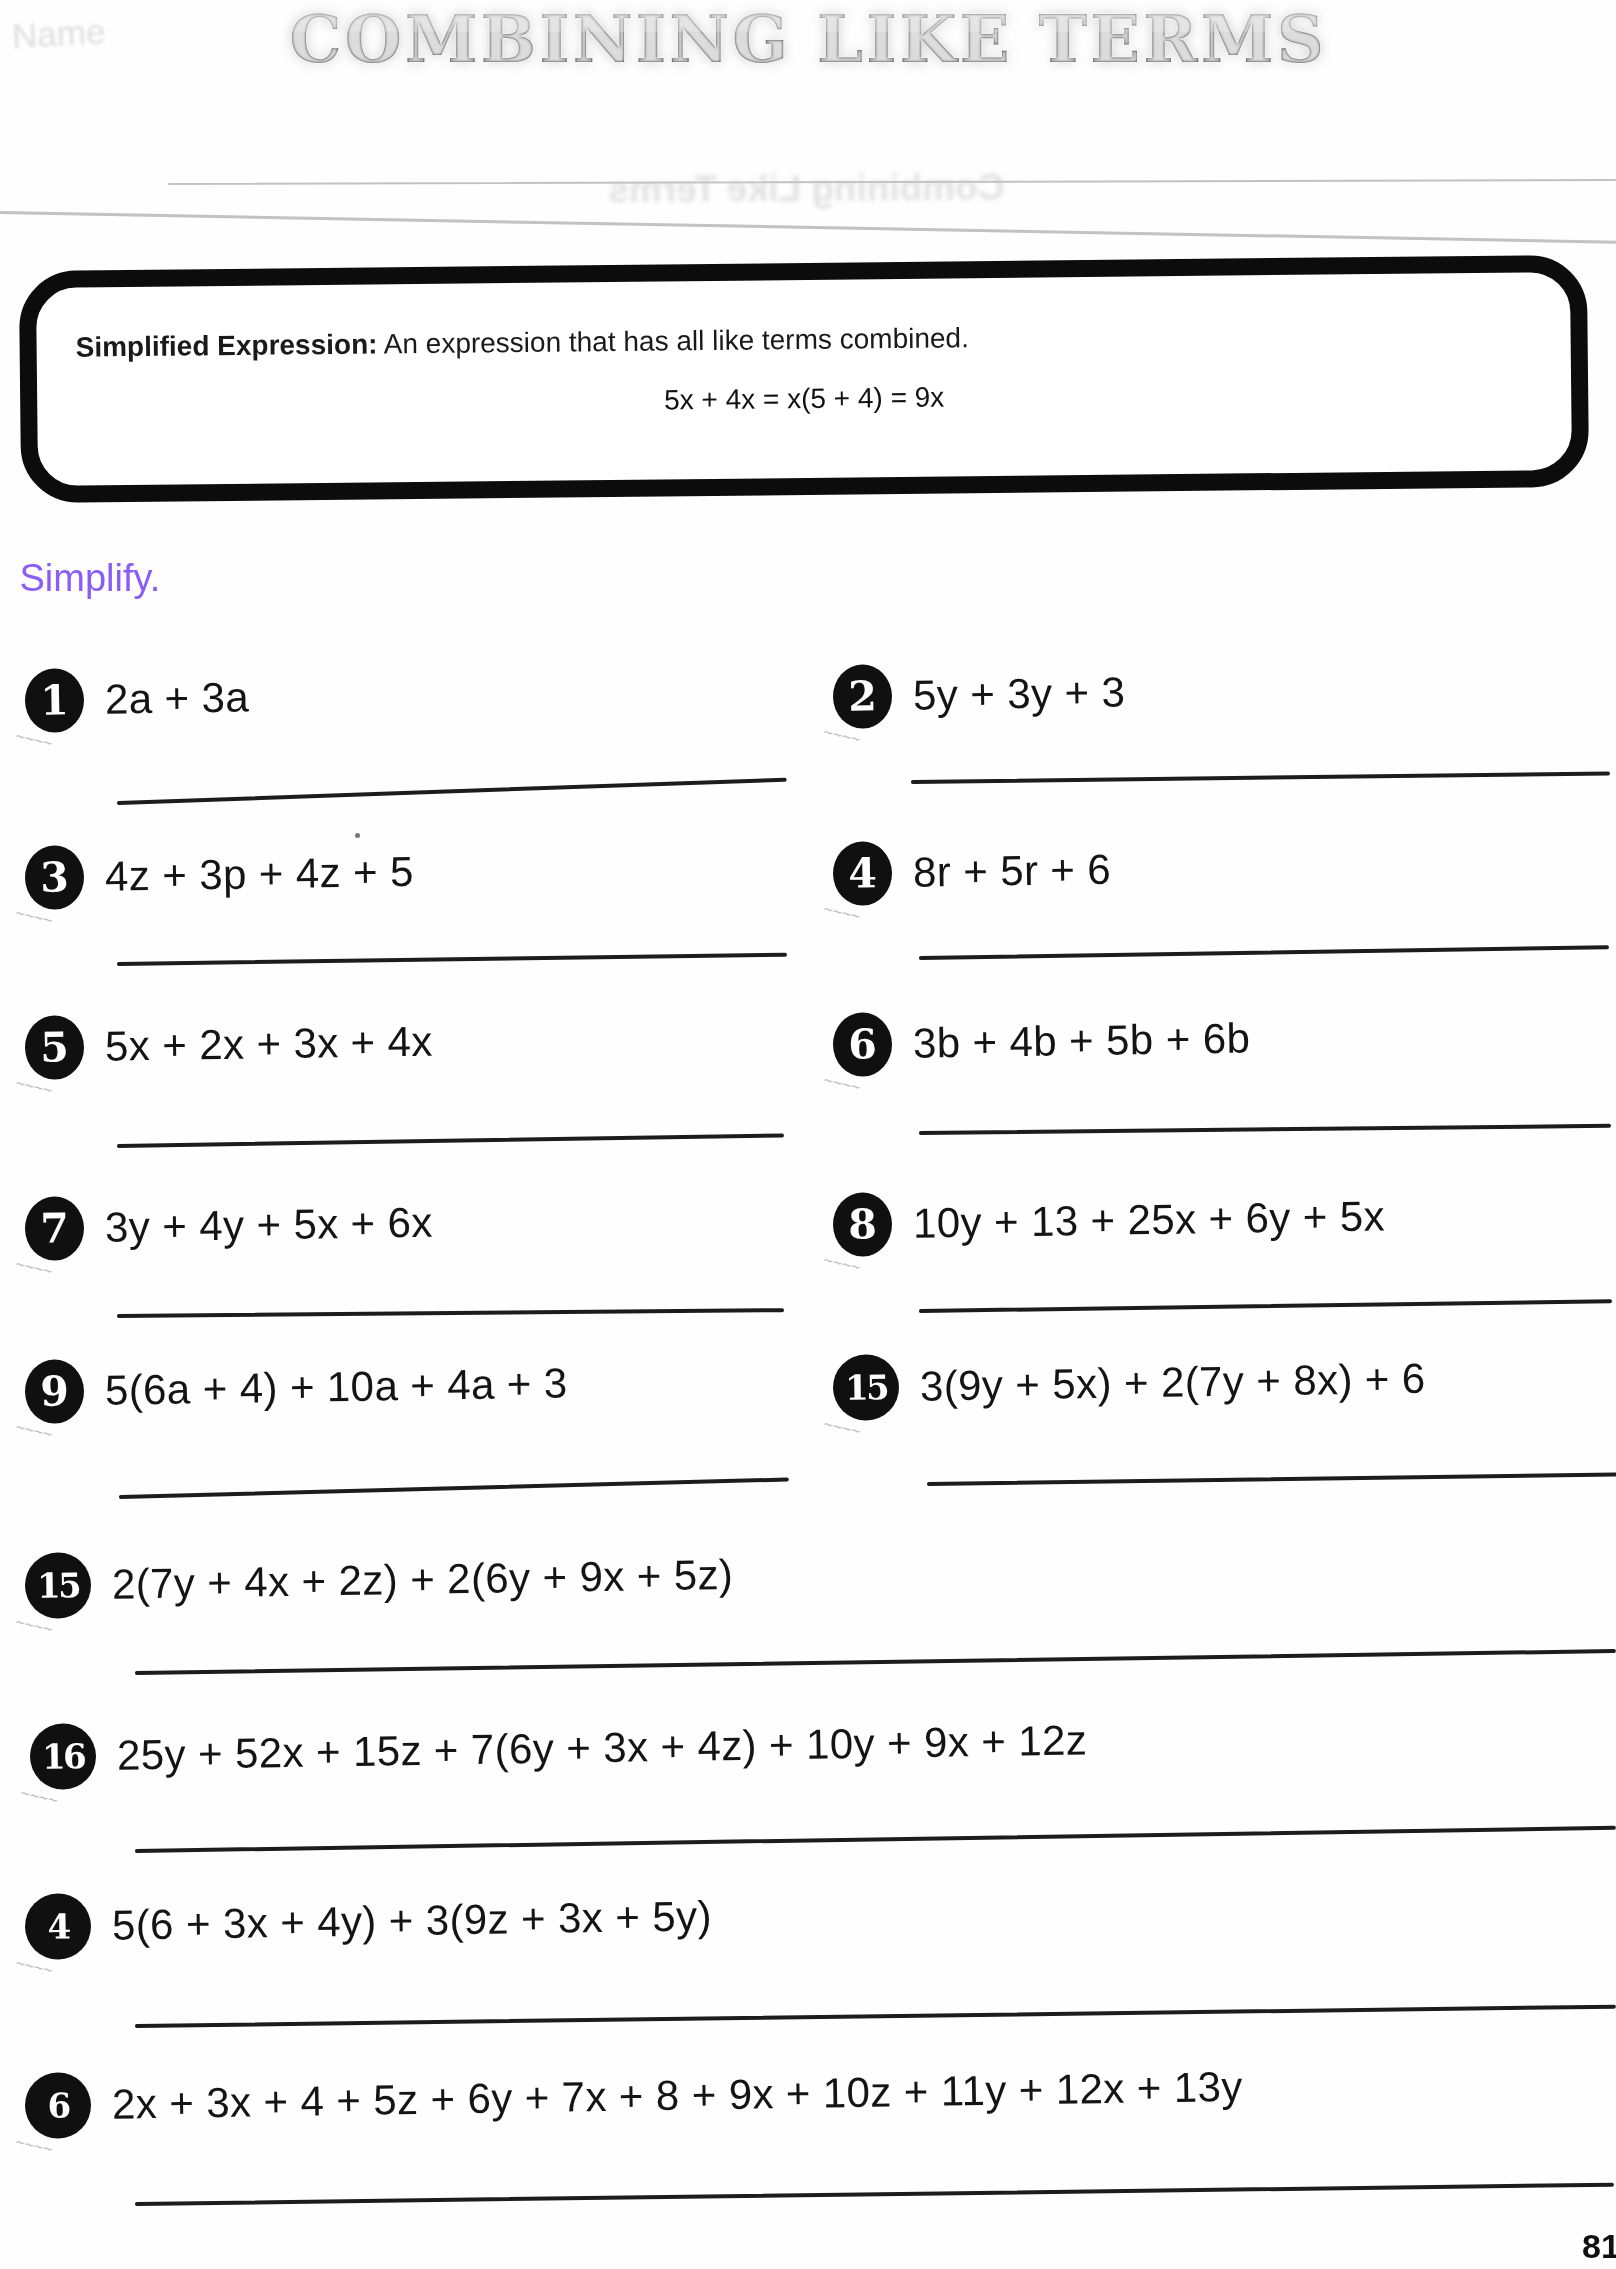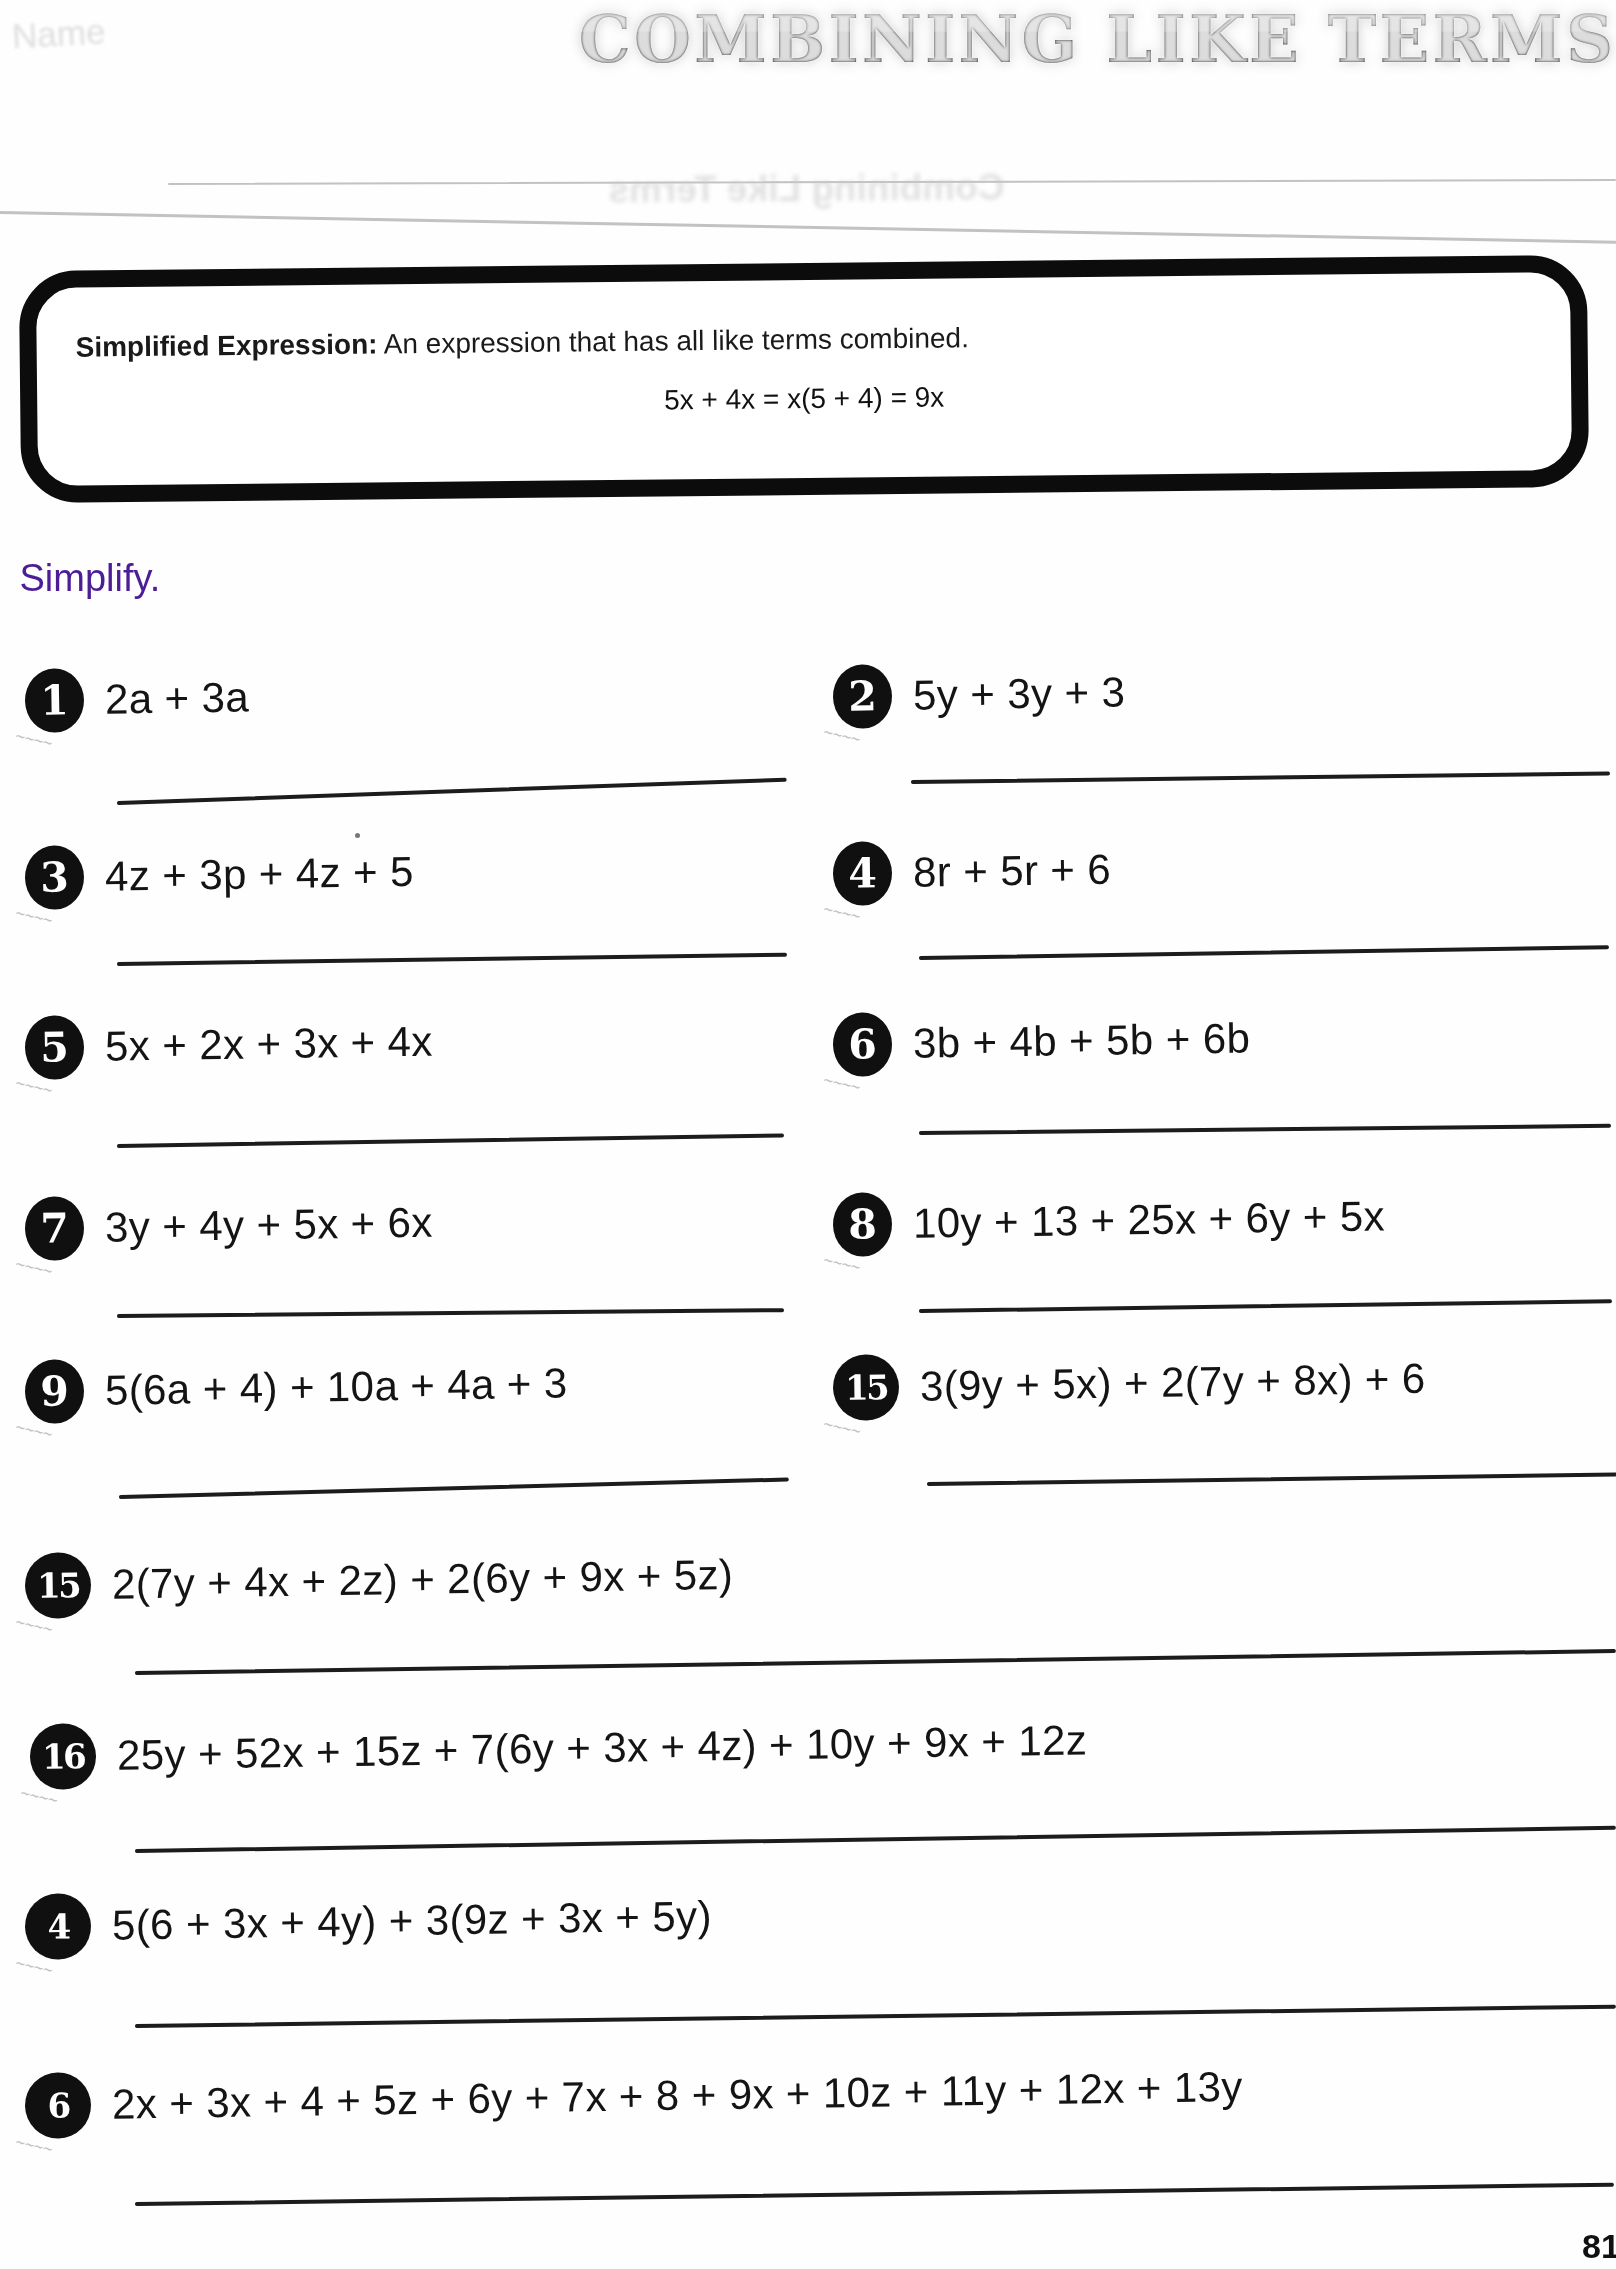--- a/index.html
+++ b/index.html
@@ -8,21 +8,21 @@
     background:#fefefe; overflow:hidden;
     font-family:"Liberation Sans", sans-serif; color:#151515;
   }
   
   .name-ghost{
     position:absolute; left:12.4px; top:14px;
     font-size:35px; color:#dedede; filter:blur(1.8px);
     transform:rotate(-3deg); user-select:none;
   }
   .title{
-    position:absolute; left:0; top:0; width:100%; text-align:right;
+    position:absolute; left:0; top:0; width:100%; text-align:center;
     font-family:"DejaVu Serif", serif; font-weight:900; font-size:66px; letter-spacing:2.7px;
     background:linear-gradient(180deg,#555 0%,#4a4a4a 40%,#0b0b0b 41%,#000 100%);
     -webkit-background-clip:text; background-clip:text;
     color:transparent; -webkit-text-fill-color:transparent;
     text-shadow:0 0 2.7px rgba(255,255,255,.85), 0 0 11.5px rgba(90,90,90,.30);
     white-space:nowrap;
   }
   .faint-line-1{
     position:absolute; left:168px; top:181px; width:1448px; height:1.8px;
     background:#9a9a9a; opacity:.6; transform:rotate(-0.15deg); border-radius:1.8px;
@@ -39,21 +39,21 @@
   
   .def-box{
     position:absolute; left:19.5px; top:263px; width:1568px; height:232px;
     box-sizing:border-box; border:17px solid #0c0c0c; border-radius:57px;
     background:#fff; transform:rotate(-0.6deg); transform-origin:center center;
   }
   .def-line{ margin:44px 35px 0 39px; font-size:28px; color:#1a1a1a; }
   .def-term{ font-weight:bold; }
   .def-example{ text-align:center; margin-top:26.6px; font-size:28px; color:#111; }
   
-  .instructions{ position:absolute; left:19.5px; top:557px; font-size:38px; color:#4c1d95; }
+  .instructions{ position:absolute; left:19.5px; top:557px; font-size:38px; color:#8b5cf6; }
   
   .problem{
     position:absolute; display:flex; align-items:center; gap:21px;
     transform:rotate(-0.9deg); transform-origin:left center; white-space:nowrap;
   }
   .badge{
     flex:0 0 auto; background:#101010; color:#fff; border-radius:50%;
     display:flex; align-items:center; justify-content:center;
     font-family:"DejaVu Serif", serif; font-weight:bold; position:relative;
   }

